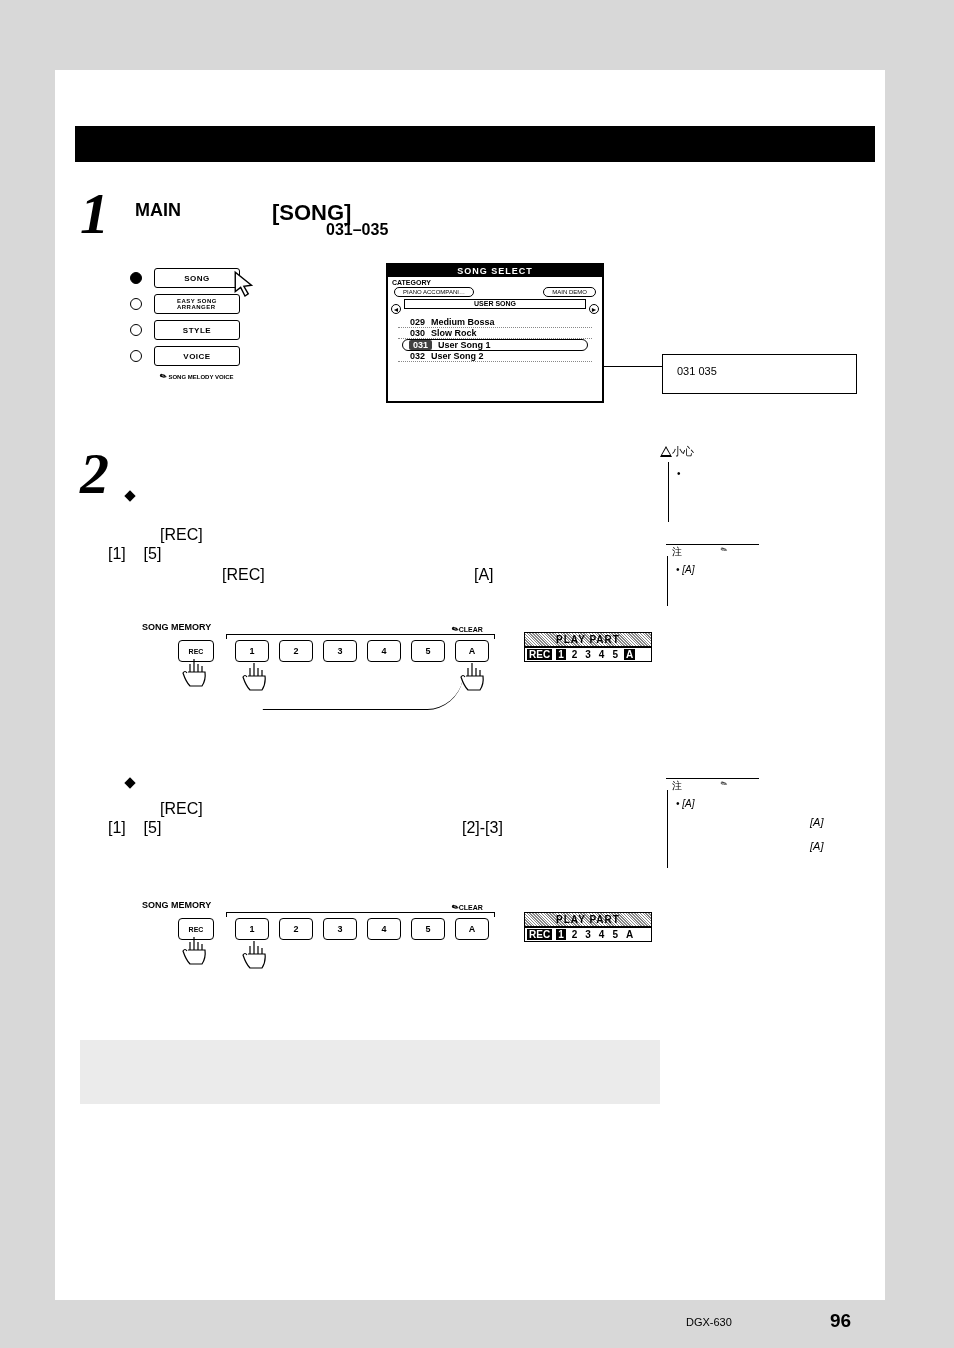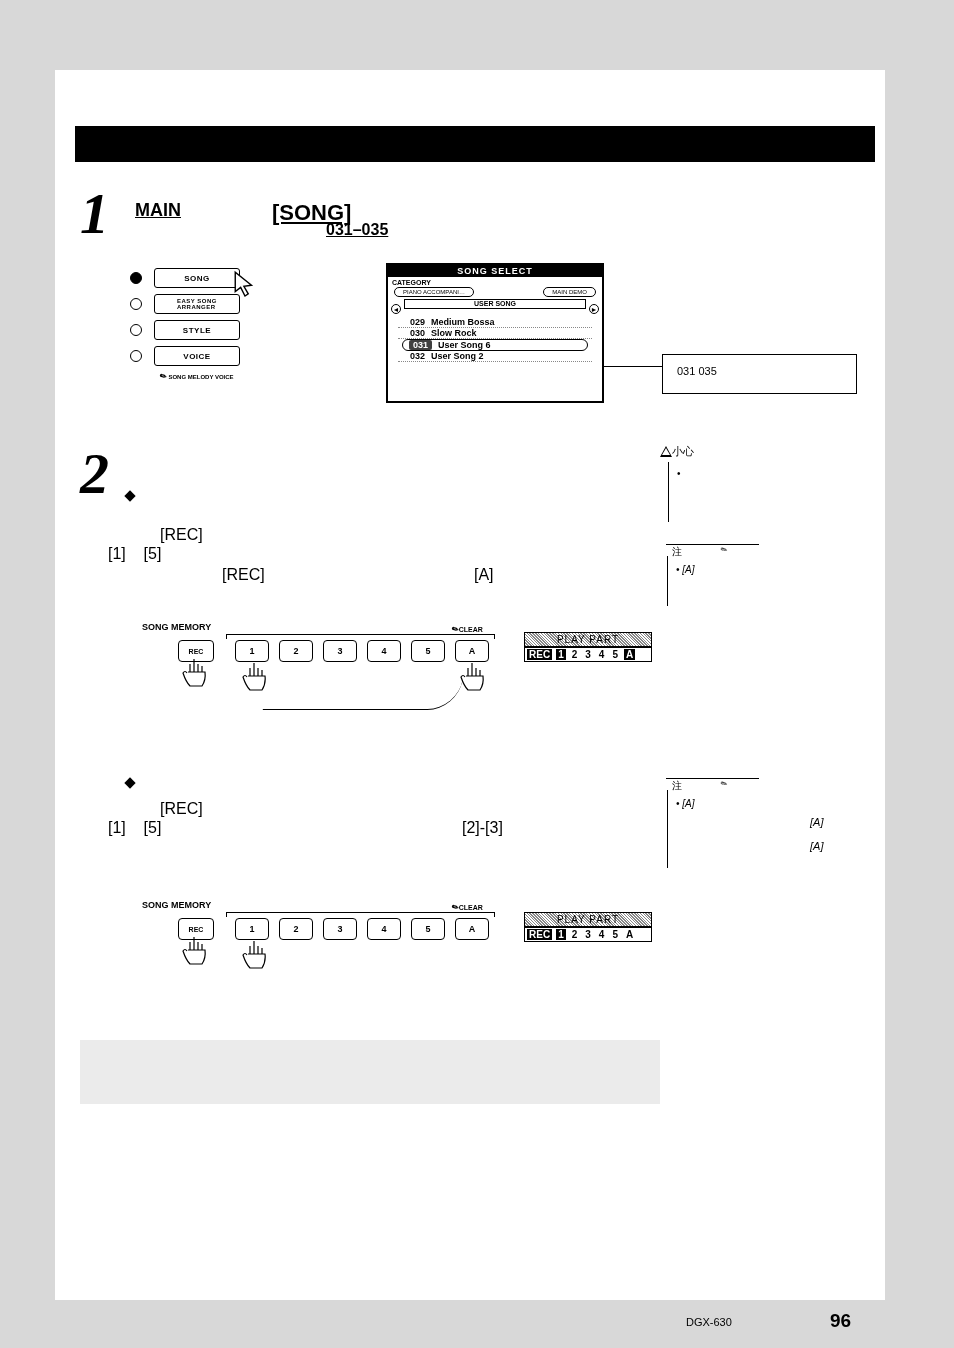--- a/index.html
+++ b/index.html
@@ -3,21 +3,21 @@
   <meta charset="utf-8">
   <style>
     * { box-sizing: border-box; margin: 0; padding: 0; }
     body { width: 954px; height: 1348px; background: #d8d8d8; font-family: sans-serif; position: relative; }
     .page { position: absolute; top: 70px; left: 55px; width: 830px; height: 1230px; background: #fff; }
     .blackbar { position: absolute; top: 126px; left: 75px; width: 800px; height: 36px; background: #000; }
     .bignum { font-family: Georgia, serif; font-style: italic; font-weight: bold; position: absolute; }
     .num1 { top: 180px; left: 80px; font-size: 58px; }
     .num2 { top: 440px; left: 80px; font-size: 58px; }
     .txt { position: absolute; font-size: 16px; color: #000; }
-    .b { font-weight: bold; text-decoration: underline; }
+    .b { font-weight: bold; }
     .modegroup { position: absolute; top: 268px; left: 130px; }
     .moderow { display: flex; align-items: center; gap: 12px; margin-bottom: 6px; }
     .dot-f { width: 12px; height: 12px; border: 1.5px solid #000; border-radius: 50%; background: #000; }
     .dot-e { width: 12px; height: 12px; border: 1.5px solid #000; border-radius: 50%; background: #fff; }
     .modebtn { width: 86px; height: 20px; border: 1.5px solid #000; border-radius: 3px; display: flex; align-items: center; justify-content: center; font-size: 8px; font-weight: bold; letter-spacing: 0.5px; }
     .smv { font-size: 6px; font-weight: bold; margin-left: 30px; }
     .lcd { position: absolute; top: 263px; left: 386px; width: 218px; height: 140px; border: 2px solid #000; background: #fff; }
     .lcd-title { background: #000; color: #fff; font-size: 9px; font-weight: bold; text-align: center; padding: 1px 0; letter-spacing: 1px; }
     .lcd-cat { font-size: 7px; font-weight: bold; margin: 2px 0 1px 4px; }
     .lcd-tabs { display: flex; justify-content: space-between; padding: 0 6px; }
@@ -53,21 +53,21 @@
     .cl1 { top: 625px; left: 452px; } .cl2 { top: 903px; left: 452px; }
     .pen { display: inline-block; transform: rotate(-30deg); font-size: 8px; }
     .hand { position: absolute; width: 30px; height: 36px; }
     .hand svg { width: 100%; height: 100%; }
     .h-rec1 { top: 656px; left: 180px; } .h-1a { top: 660px; left: 240px; } .h-Aa { top: 660px; left: 458px; }
     .h-rec2 { top: 934px; left: 180px; } .h-1b { top: 938px; left: 240px; }
     .arc { position: absolute; border: 1.5px solid #000; border-top: none; border-left: none; border-radius: 0 0 100px 0; }
     .arc1 { top: 680px; left: 265px; width: 195px; height: 30px; transform: skewX(-10deg); border-right: none; border-bottom: 1.5px solid #000; }
     .ppanel { position: absolute; width: 128px; }
     .pp1 { top: 632px; left: 524px; } .pp2 { top: 912px; left: 524px; }
-    .pptitle { background: repeating-linear-gradient(45deg, #888, #888 1px, #fff 1px, #fff 2px); text-align: center; font-size: 10px; font-weight: normal; letter-spacing: 1px; padding: 1px 0; border: 1px solid #000; }
+    .pptitle { background: repeating-linear-gradient(45deg, #888, #888 1px, #fff 1px, #fff 2px); text-align: center; font-size: 10px; font-weight: bold; letter-spacing: 1px; padding: 1px 0; border: 1px solid #000; }
     .pprow { border: 1.5px solid #000; display: flex; align-items: center; font-size: 10px; font-weight: bold; padding: 1px 2px; gap: 4px; }
     .ppcell { padding: 0 2px; }
     .ppcell.inv { background: #000; color: #fff; }
     .diamond { position: absolute; width: 8px; height: 8px; background: #000; transform: rotate(45deg); }
     .d1 { top: 492px; left: 126px; } .d2 { top: 779px; left: 126px; }
     .graybox { position: absolute; top: 1040px; left: 80px; width: 580px; height: 64px; background: #ebebeb; }
     .footer-model { position: absolute; bottom: 20px; left: 686px; font-size: 11px; }
     .footer-page { position: absolute; bottom: 16px; left: 830px; font-size: 19px; font-weight: bold; }
     .cursor-svg { position: absolute; width: 26px; height: 30px; }
     .cur-song { top: 270px; left: 232px; }
@@ -125,21 +125,21 @@
     <div class="lcd-row">
         <span>029</span>
         <span>Medium Bossa</span>
       </div>
     <div class="lcd-row">
         <span>030</span>
         <span>Slow Rock</span>
       </div>
     <div class="lcd-row lcd-sel">
         <span class="rn">031</span>
-        <span>User Song 6</span>
+        <span>User Song 1</span>
       </div>
     <div class="lcd-row">
         <span>032</span>
         <span>User Song 2</span>
       </div>
   </div>
 </div>
 <div class="rarrow"></div>
 <div class="note note1"><span>031   035</span></div>
 

